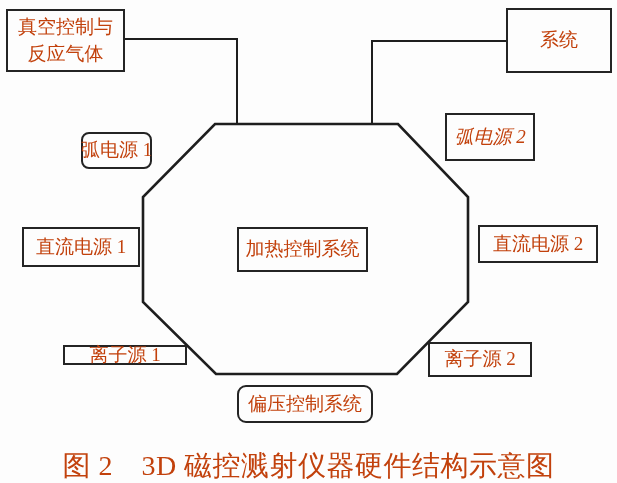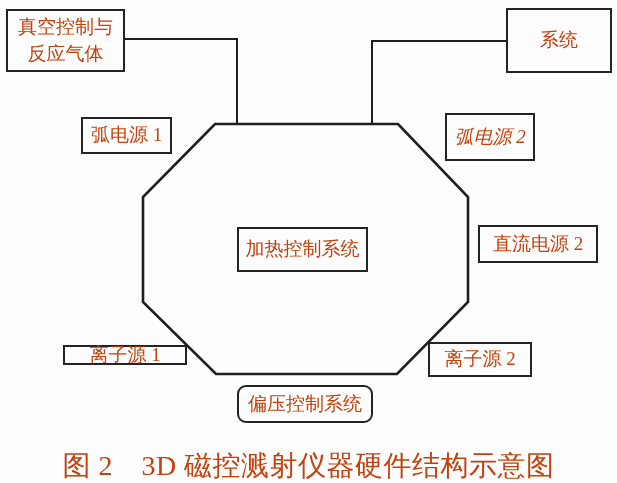--- a/index.html
+++ b/index.html
@@ -55,28 +55,31 @@
 
   <div class="node" style="left:6px; top:9px; width:119px; height:63px;">
     <span>真空控制与</span>
     <span>反应气体</span>
   </div>
 
   <div class="node" style="left:506px; top:8px; width:106px; height:65px;">
     <span>系统</span>
   </div>
 
-  <div class="node" style="left:81px; top:117px; width:91px; height:37px;">
+  <div class="node" style="left:81px; top:132px; width:71px; height:37px;border-radius:8px;">
     <span>弧电源 1</span>
   </div>
 
   <div class="node" style="left:445px; top:113px; width:90px; height:48px;font-style:italic;">
     <span>弧电源 2</span>
   </div>
 
+  <div class="node" style="left:22px; top:227px; width:118px; height:40px;">
+    <span>直流电源 1</span>
+  </div>
 
   <div class="node" style="left:478px; top:225px; width:120px; height:38px;justify-content:center;">
     <span>直流电源 2</span>
   </div>
 
   <div class="node center-node" style="left:237px; top:227px; width:131px; height:45px;">
     <span>加热控制系统</span>
   </div>
 
   <div class="node" style="left:63px; top:345px; width:124px; height:20px;">

